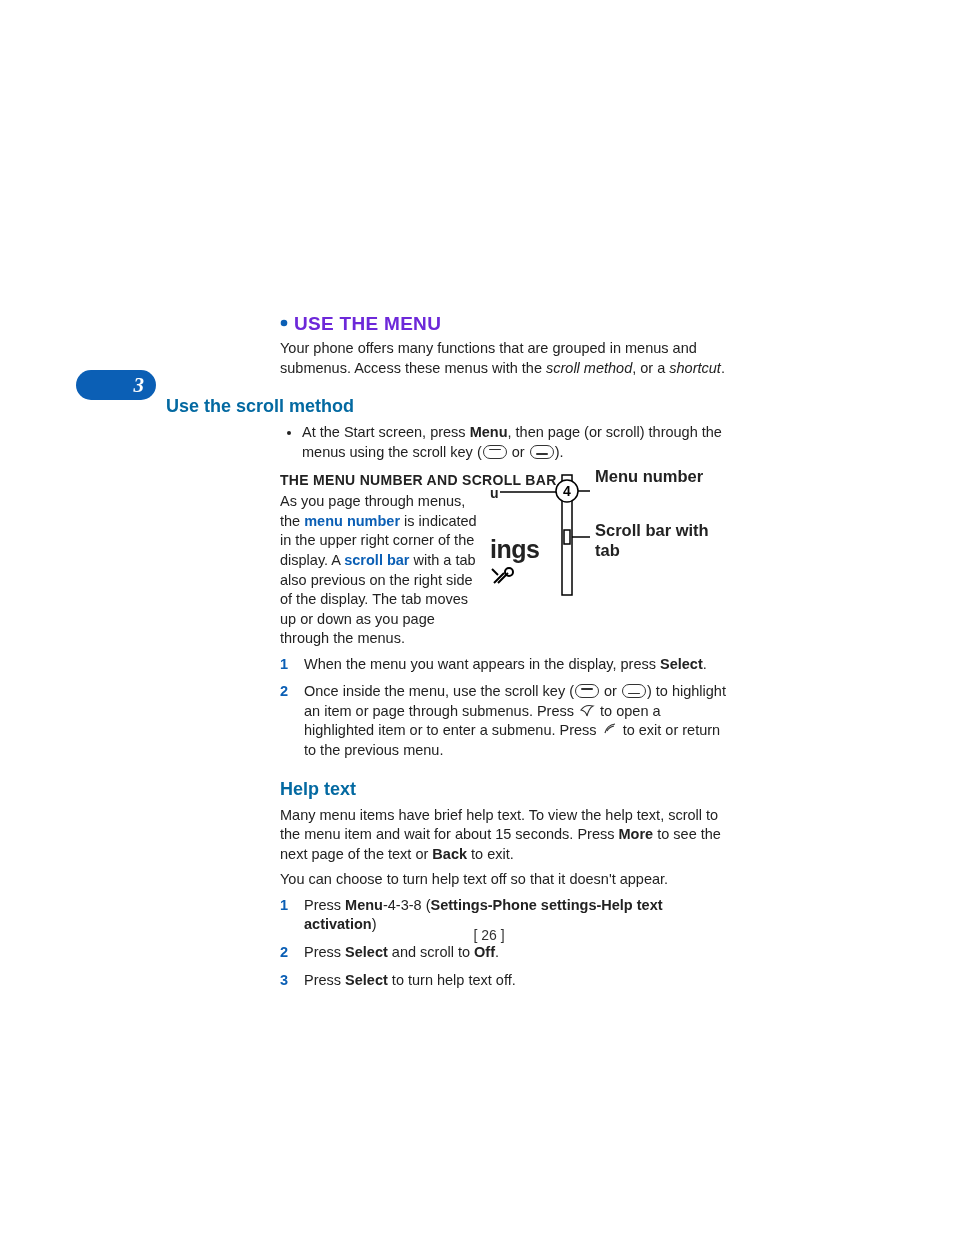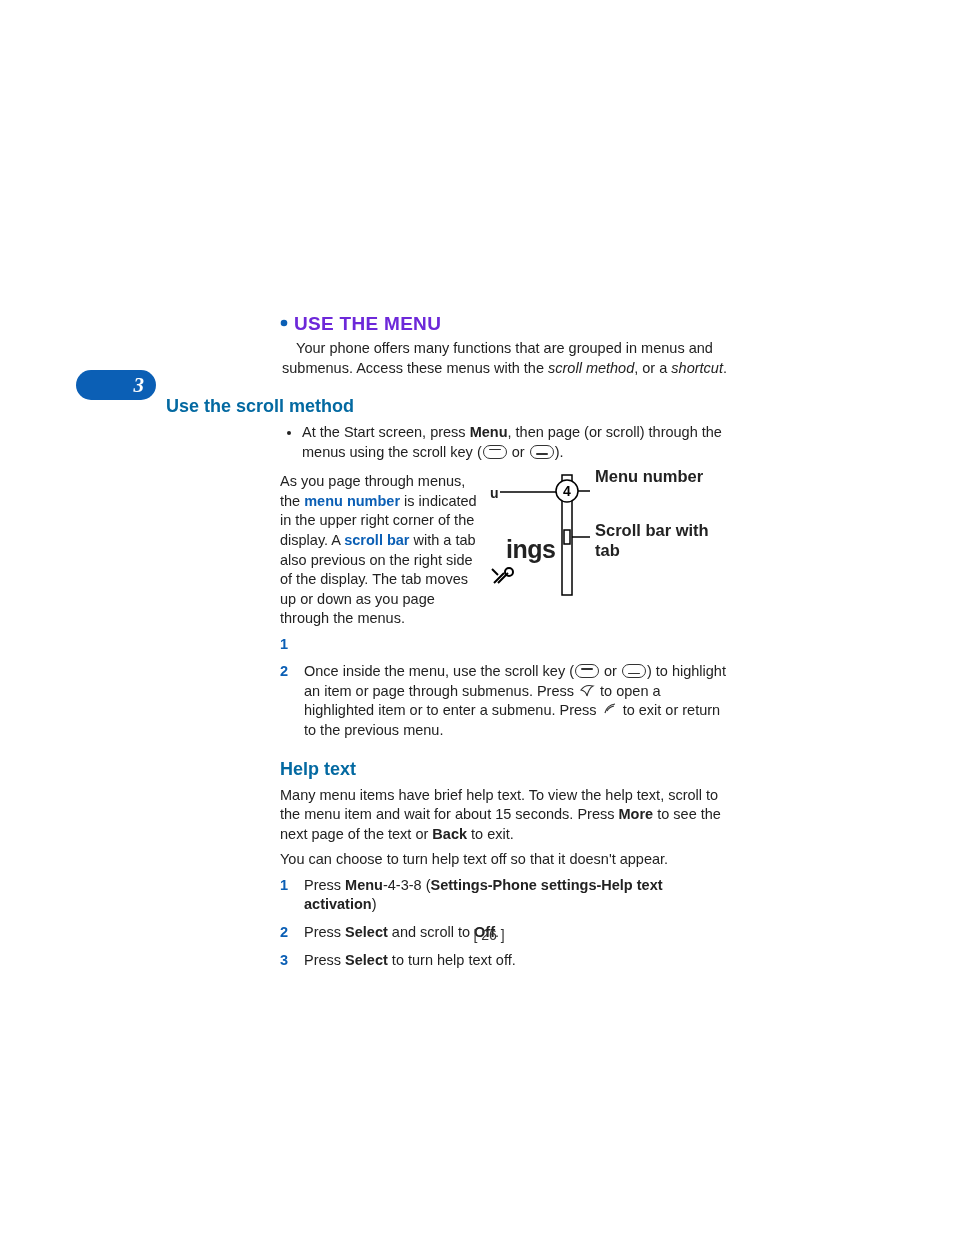--- a/index.html
+++ b/index.html
@@ -49,21 +49,20 @@
     display: inline-block;
     width: 8px;
     height: 8px;
     margin-right: 6px;
     vertical-align: 3px;
   }
   p.lead {
     font-size: 14.5px;
     line-height: 1.35;
     margin: 2px 0 18px 0;
-    text-align: center;
   }
   h2.sub {
     color: #0369a1;
     font-weight: 700;
     font-size: 18px;
     margin: 18px 0 6px -114px;
     padding: 0;
   }
   ul.bullets {
     margin: 0 0 10px 0;
@@ -158,21 +157,21 @@
   .figure {
     position: absolute;
     left: 490px;
     top: 465px;
     width: 220px;
     height: 140px;
     font-family: "Helvetica Neue", Arial, sans-serif;
   }
   .figure .ings {
     position: absolute;
-    left: 16px;
+    left: 0;
     top: 70px;
     font-size: 25px;
     font-weight: 800;
     letter-spacing: -0.5px;
   }
   .figure .u-label {
     position: absolute;
     left: 0;
     top: 20px;
     font-size: 14px;
@@ -229,29 +228,33 @@
   </p>
 
   <h2 class="sub">Use the scroll method</h2>
 
   <ul class="bullets">
     <li>
       <span>At the Start screen, press </span><span class="bold">Menu</span><span>, then page (or scroll) through the menus using the scroll key (</span><span class="key-up"></span><span> or </span><span class="key-down"></span><span>).</span>
     </li>
   </ul>
 
+  <h3 class="cap">THE MENU NUMBER AND SCROLL BAR</h3>
 
   <div class="flow-block">
     <p class="text-wrap">
       <span>As you page through menus, the </span><span class="blue-term">menu number</span><span> is indicated in the upper right corner of the display. A </span><span class="blue-term">scroll bar</span><span> with a tab also previous on the right side of the display. The tab moves up or down as you page through the menus.</span>
     </p>
 
     <ol class="numlist">
       <li>
         <span class="num">1</span>
+        <span>
+          <span>When the menu you want appears in the display, press </span><span class="bold">Select</span><span>.</span>
+        </span>
       </li>
       <li>
         <span class="num">2</span>
         <span>
           <span>Once inside the menu, use the scroll key (</span><span class="key-up"></span><span> or </span><span class="key-down"></span><span>) to highlight an item or page through submenus. Press </span><span class="key-send"><svg width="16" height="16">
                 <path d="M2 8 Q6 2 14 4 Q10 6 8 14 Q7 9 2 8 Z" fill="none" stroke="#333" stroke-width="1.2"></path>
               </svg></span><span> to open a highlighted item or to enter a submenu. Press </span><span class="key-end"><svg width="16" height="16">
                 <path d="M3 12 Q5 4 13 3 M5 10 Q7 6 12 5" fill="none" stroke="#333" stroke-width="1.2"></path>
               </svg></span><span> to exit or return to the previous menu.</span>
         </span>

